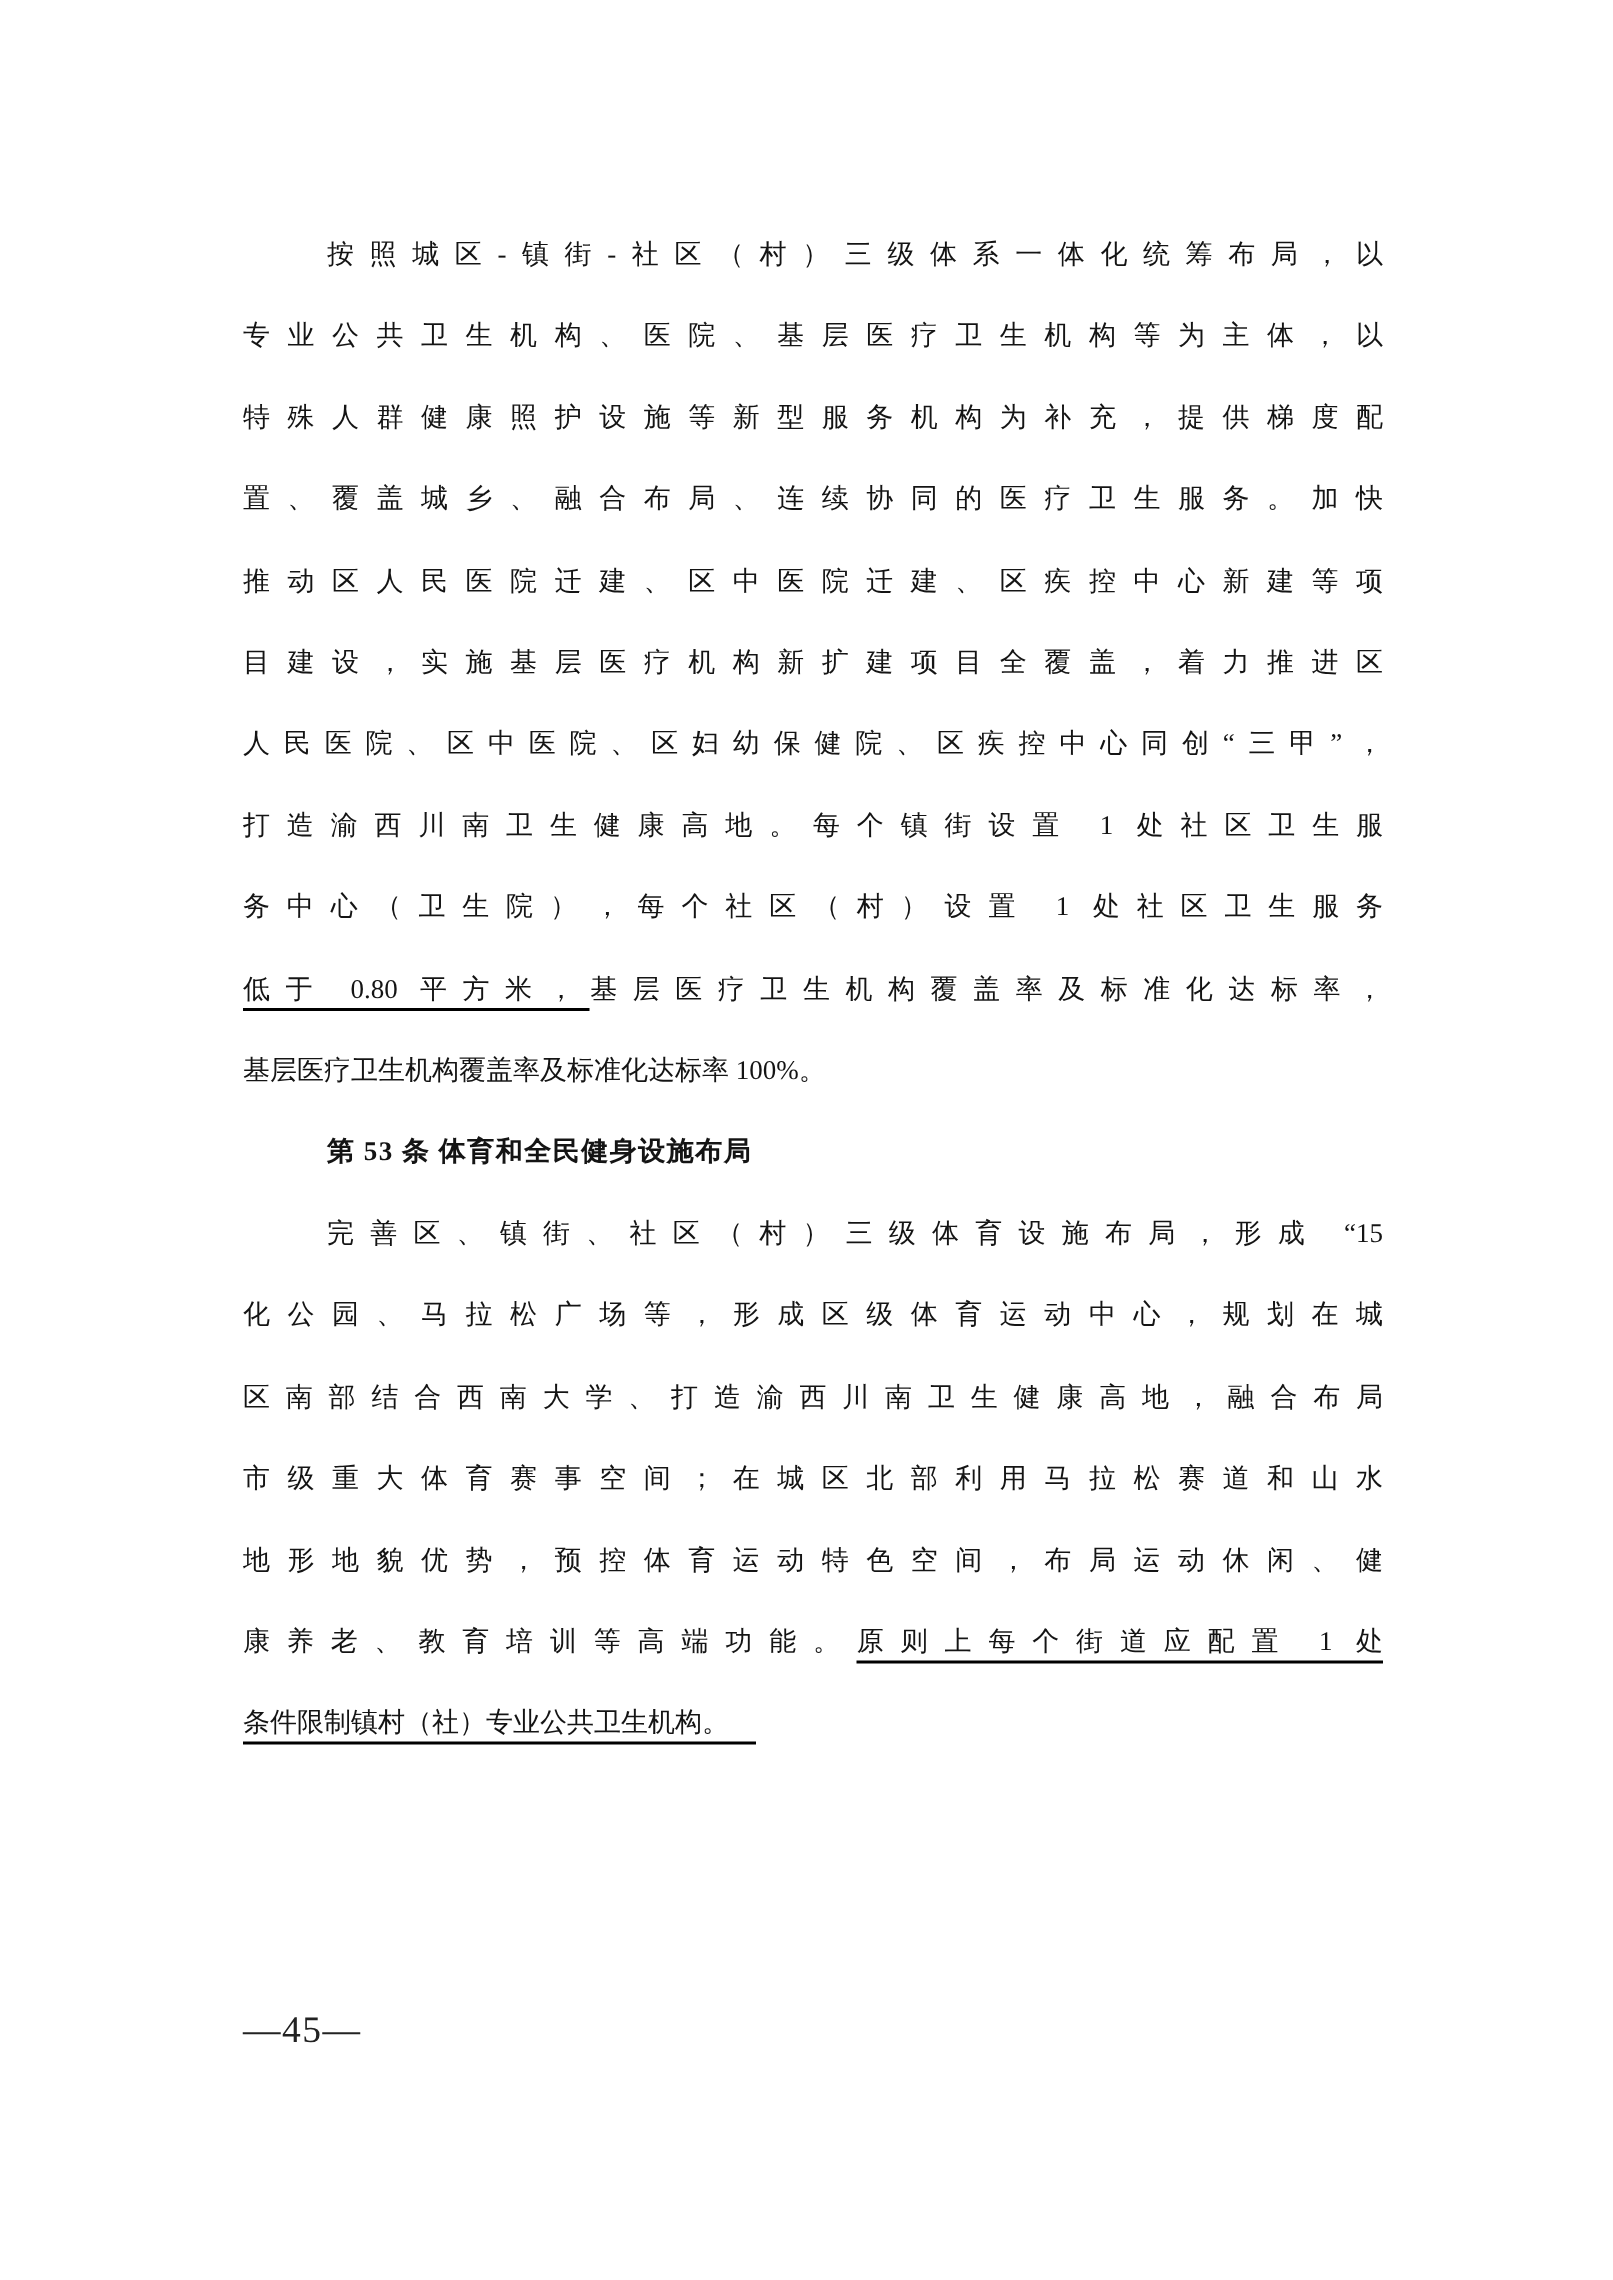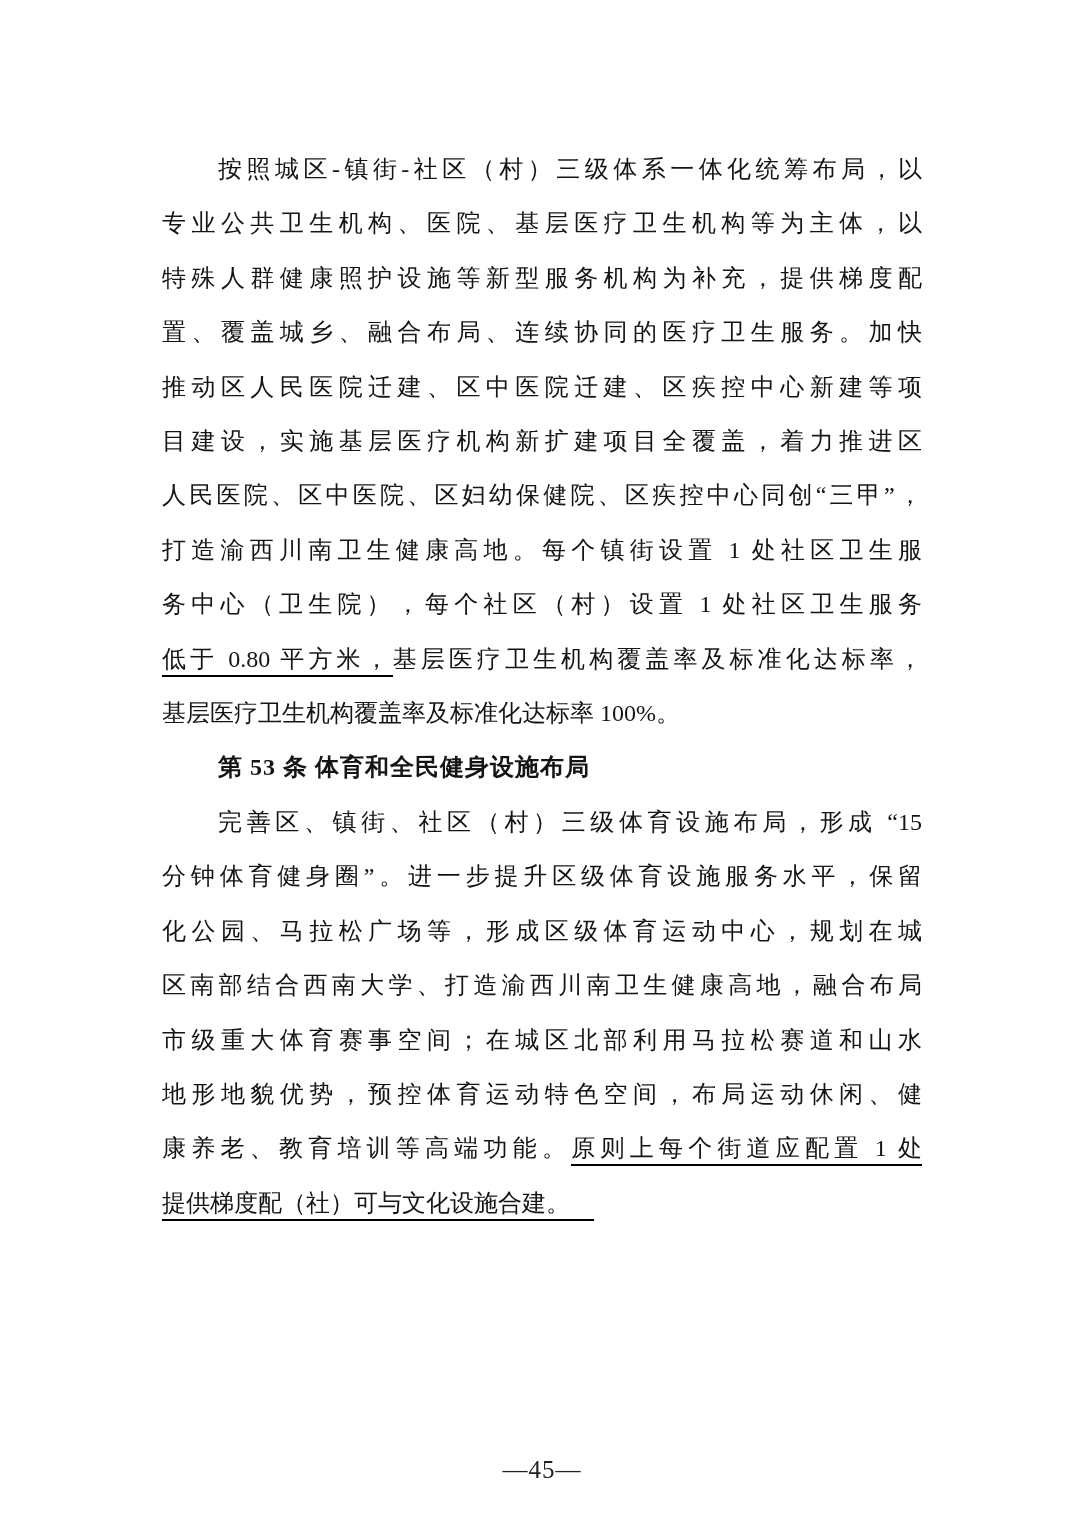--- a/index.html
+++ b/index.html
@@ -10,38 +10,38 @@
     background: #ffffff;
     color: #141414;
     font-family: "Liberation Serif", serif;
     overflow: hidden;
   }
   .text-column {
     position: absolute;
     left: 162px;
     top: 142px;
     width: 760px;
-    font-size: 24px;
+    font-size: 18px;
     line-height: 54.4px;
     text-justify: distribute;
   }
   .line { text-align: justify; white-space: nowrap; }
   .line.just { white-space: normal; text-align-last: justify; }
   .line.indent { text-indent: 56px; }
   .line.heading { font-weight: bold; letter-spacing: 1px; }
   .u {
     border-bottom: 2px solid #000000;
     padding-bottom: 3px;
   }
   .page-number {
     position: absolute;
     left: 162px;
-    top: 1456px;
+    top: 1340px;
     width: 760px;
-    text-align: center;
+    text-align: left;
     font-size: 25px;
     letter-spacing: 1px;
     color: #222222;
   }
 </style>
 </head>
 <body>
 
 <div class="page">
   <div class="text-column" id="doc-body">
@@ -51,22 +51,21 @@
       <div class="line just"><span>置、覆盖城乡、融合布局、连续协同的医疗卫生服务。加快</span></div>
       <div class="line just"><span>推动区人民医院迁建、区中医院迁建、区疾控中心新建等项</span></div>
       <div class="line just"><span>目建设，实施基层医疗机构新扩建项目全覆盖，着力推进区</span></div>
       <div class="line just"><span>人民医院、区中医院、区妇幼保健院、区疾控中心同创“三甲”，</span></div>
       <div class="line just"><span>打造渝西川南卫生健康高地。每个镇街设置 1 处社区卫生服</span></div>
       <div class="line just"><span>务中心（卫生院），每个社区（村）设置 1 处社区卫生服务</span></div>
       <div class="line just"><span class="u">低于 0.80 平方米，</span><span>基层医疗卫生机构覆盖率及标准化达标率，</span></div>
       <div class="line"><span>基层医疗卫生机构覆盖率及标准化达标率 100%。</span></div>
       <div class="line indent heading"><span>第 53 条  体育和全民健身设施布局</span></div>
       <div class="line just indent"><span>完善区、镇街、社区（村）三级体育设施布局，形成 “15</span></div>
-      <div class="line just"><span>分钟体育健身圈”。进一步提升区级体育设施服务水平，保留</span></div>
       <div class="line just"><span>化公园、马拉松广场等，形成区级体育运动中心，规划在城</span></div>
       <div class="line just"><span>区南部结合西南大学、打造渝西川南卫生健康高地，融合布局</span></div>
       <div class="line just"><span>市级重大体育赛事空间；在城区北部利用马拉松赛道和山水</span></div>
       <div class="line just"><span>地形地貌优势，预控体育运动特色空间，布局运动休闲、健</span></div>
       <div class="line just"><span>康养老、教育培训等高端功能。</span><span class="u">原则上每个街道应配置 1 处</span></div>
-      <div class="line"><span class="u">提供梯度配（社）可与文化设施合建。　</span></div>
+      <div class="line"><span class="u">条件限制镇村（社）专业公共卫生机构。　</span></div>
     </div>
   <div class="page-number">—45—</div>
 </div>
 
 </body></html>

